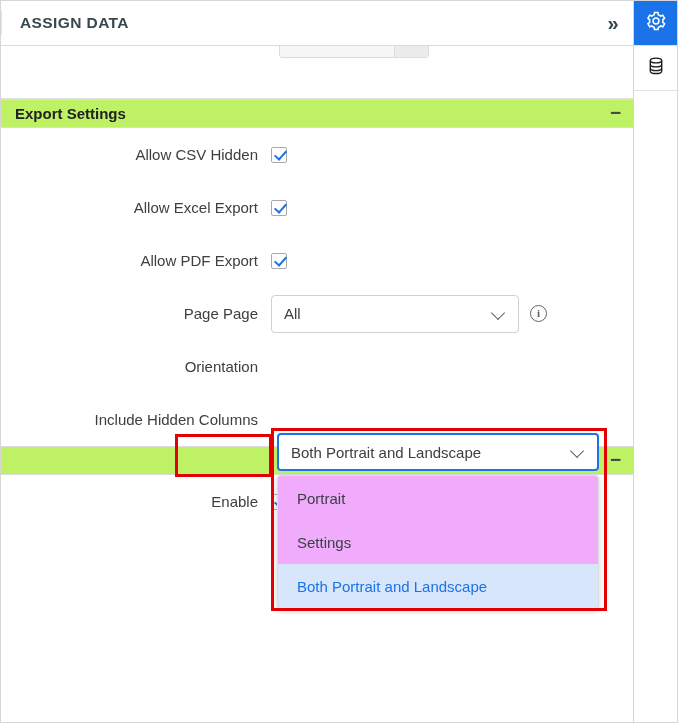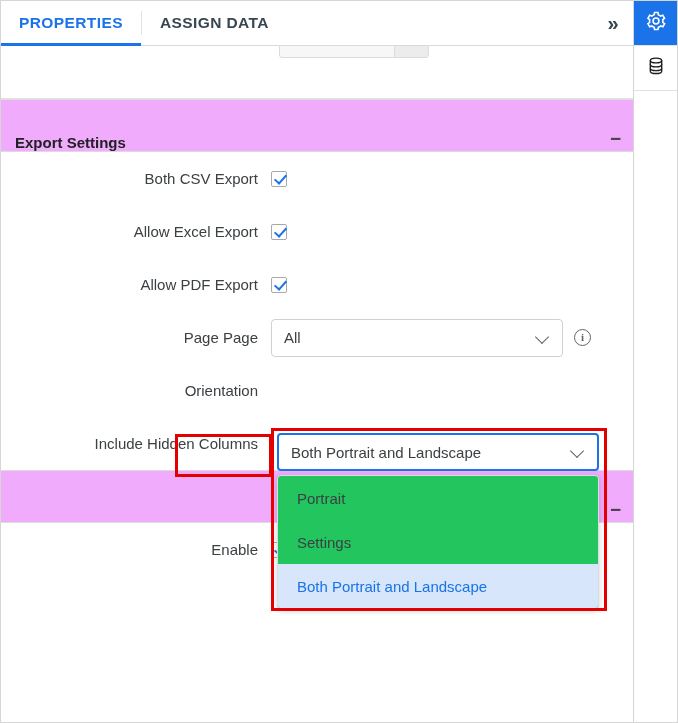--- a/index.html
+++ b/index.html
@@ -110,26 +110,26 @@
   }
   .clipped-ctrl .cc-btn {
     width: 34px;
     border-left: 1px solid #dcdcdc;
     margin-left: auto;
     background: #ececec;
   }
 
   
   .sec-head {
-    height: 53px;
-    background: #f0abfc;
+    height: 29px;
+    background: #bef264;
     border-top: 1px solid #dcdcdc;
     border-bottom: 1px solid #dcdcdc;
     display: flex;
-    align-items: flex-end;
+    align-items: center;
     padding: 0 14px;
     font-size: 15px;
     font-weight: 700;
     color: #202124;
     cursor: pointer;
   }
   .sec-head .collapse {
     margin-left: auto;
     font-size: 19px;
     color: #444;
@@ -222,21 +222,21 @@
   .dd-wrap {
     position: absolute;
     left: 276px;
     top: 432px;
     width: 322px;
     z-index: 30;
     text-align: center;
   }
   .dd-list {
     margin-top: 4px;
-    background: #22c55e;
+    background: #f0abfc;
     border: 1px solid #dadce0;
     border-radius: 4px;
     box-shadow: 0 2px 6px rgba(0,0,0,.18);
     overflow: hidden;
   }
   .dd-item {
     height: 44px;
     display: flex;
     align-items: center;
     padding: 0 19px;
@@ -256,23 +256,20 @@
     z-index: 35;
     pointer-events: none;
   }
 </style>
 </head>
 <body>
 
 <div id="app">
 
   <div class="tabbar">
-    <div class="tab active">
-      <span>PROPERTIES</span>
-    </div>
     <div class="tab-sep"></div>
     <div class="tab">
       <span>ASSIGN DATA</span>
     </div>
     <div class="tab-overflow">»</div>
   </div>
 
   <div class="rail">
     <div class="rail-btn active">
       <span>
@@ -301,21 +298,21 @@
         <div class="cc-btn"></div>
       </div>
     </div>
 
     <div class="sec-head">
       <span>Export Settings</span>
       <span class="collapse">−</span>
     </div>
 
     <div class="row">
-      <div class="lbl">Both CSV Export</div>
+      <div class="lbl">Allow CSV Hidden</div>
       <div class="ctl">
         <div class="cb checked"></div>
       </div>
     </div>
 
     <div class="row">
       <div class="lbl">Allow Excel Export</div>
       <div class="ctl">
         <div class="cb checked"></div>
       </div>
@@ -325,21 +322,21 @@
     <div class="row">
       <div class="lbl">Allow PDF Export</div>
       <div class="ctl">
         <div class="cb checked"></div>
       </div>
     </div>
 
     <div class="row">
       <div class="lbl">Page Page</div>
       <div class="ctl">
-        <div class="sel" style="width:292px;gap:47px;">
+        <div class="sel" style="width:248px;gap:47px;">
           <span>All</span>
           <span class="chev"></span>
         </div>
         <div class="info-ico">i</div>
       </div>
     </div>
 
     <div class="row">
       <div class="lbl">Orientation</div>
       <div class="ctl"></div>

